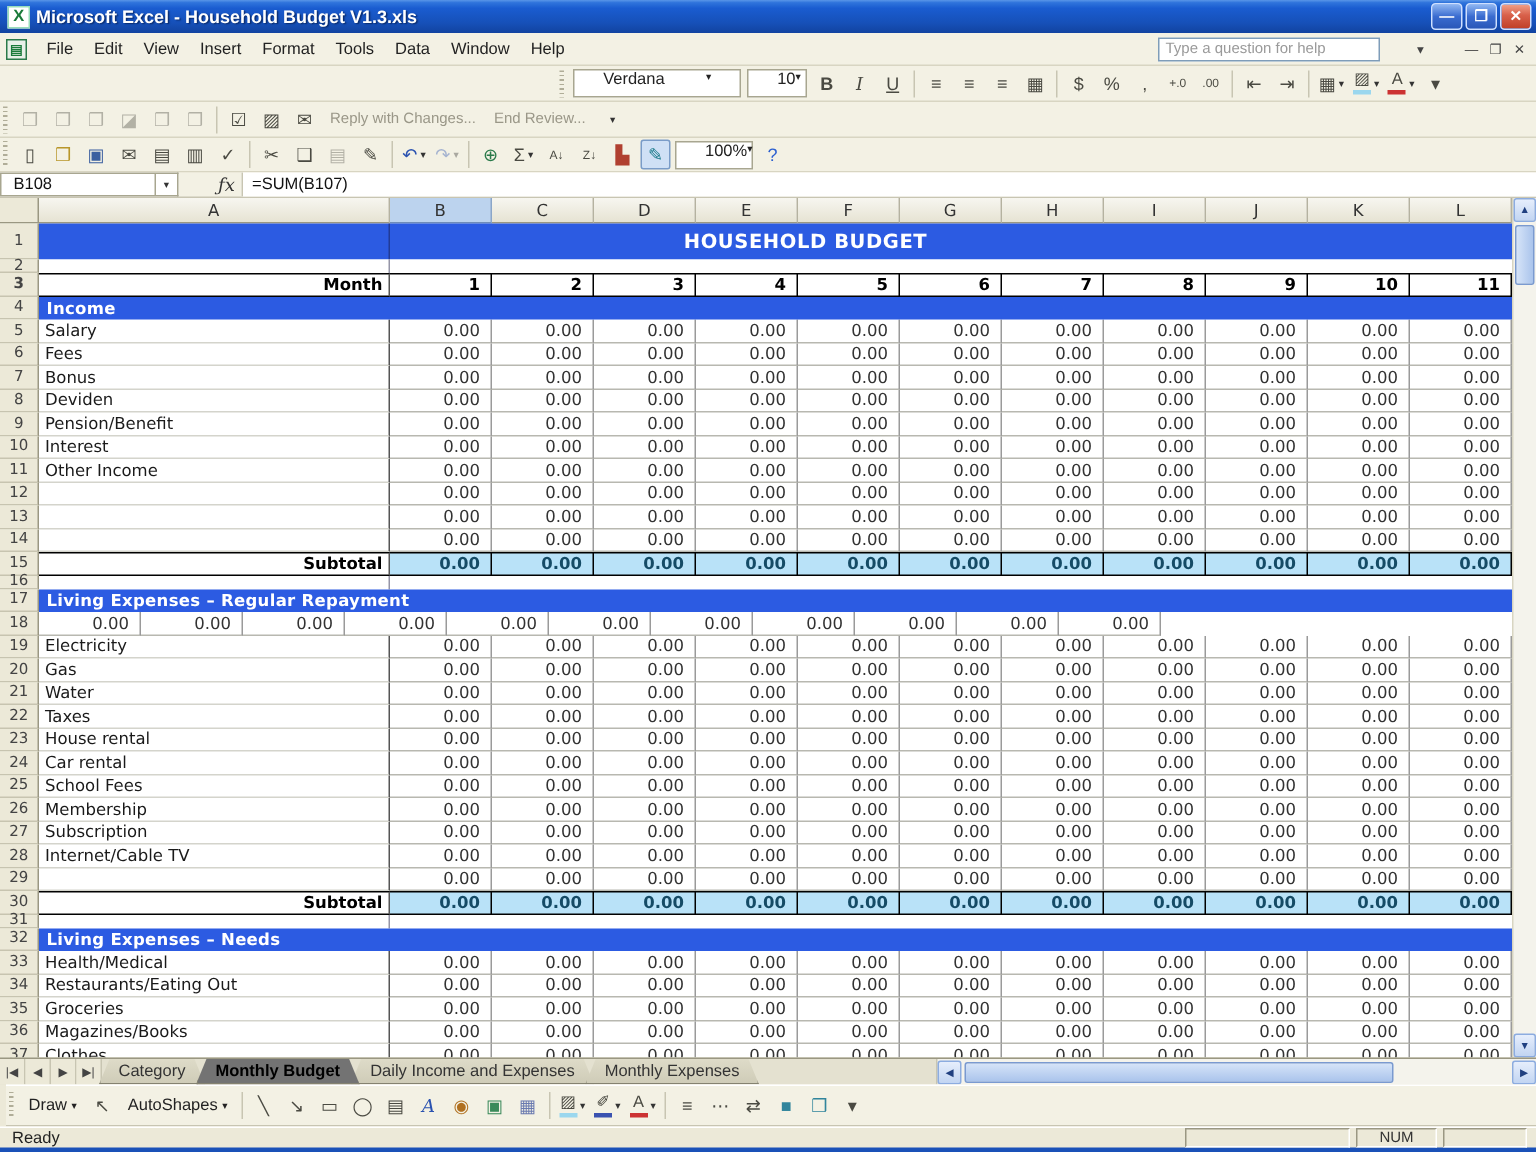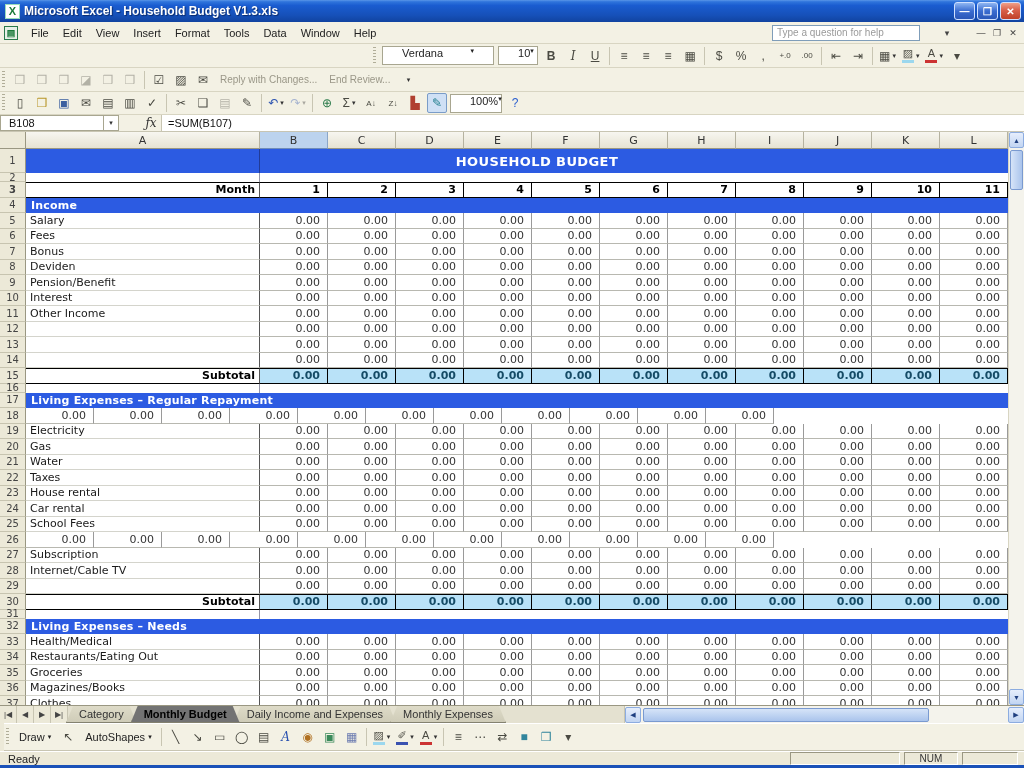--- a/index.html
+++ b/index.html
@@ -699,20 +699,21 @@
         <div class="cv">0.00</div>
         <div class="cv">0.00</div>
         <div class="cv">0.00</div>
         <div class="cv">0.00</div>
         <div class="cv">0.00</div>
         <div class="cv">0.00</div>
         <div class="cv">0.00</div>
       </div>
       <div class="grow data" style="height: 15.5px;">
         <div class="rn">26</div>
+        <div class="ca">Membership</div>
         <div class="cv">0.00</div>
         <div class="cv">0.00</div>
         <div class="cv">0.00</div>
         <div class="cv">0.00</div>
         <div class="cv">0.00</div>
         <div class="cv">0.00</div>
         <div class="cv">0.00</div>
         <div class="cv">0.00</div>
         <div class="cv">0.00</div>
         <div class="cv">0.00</div>

